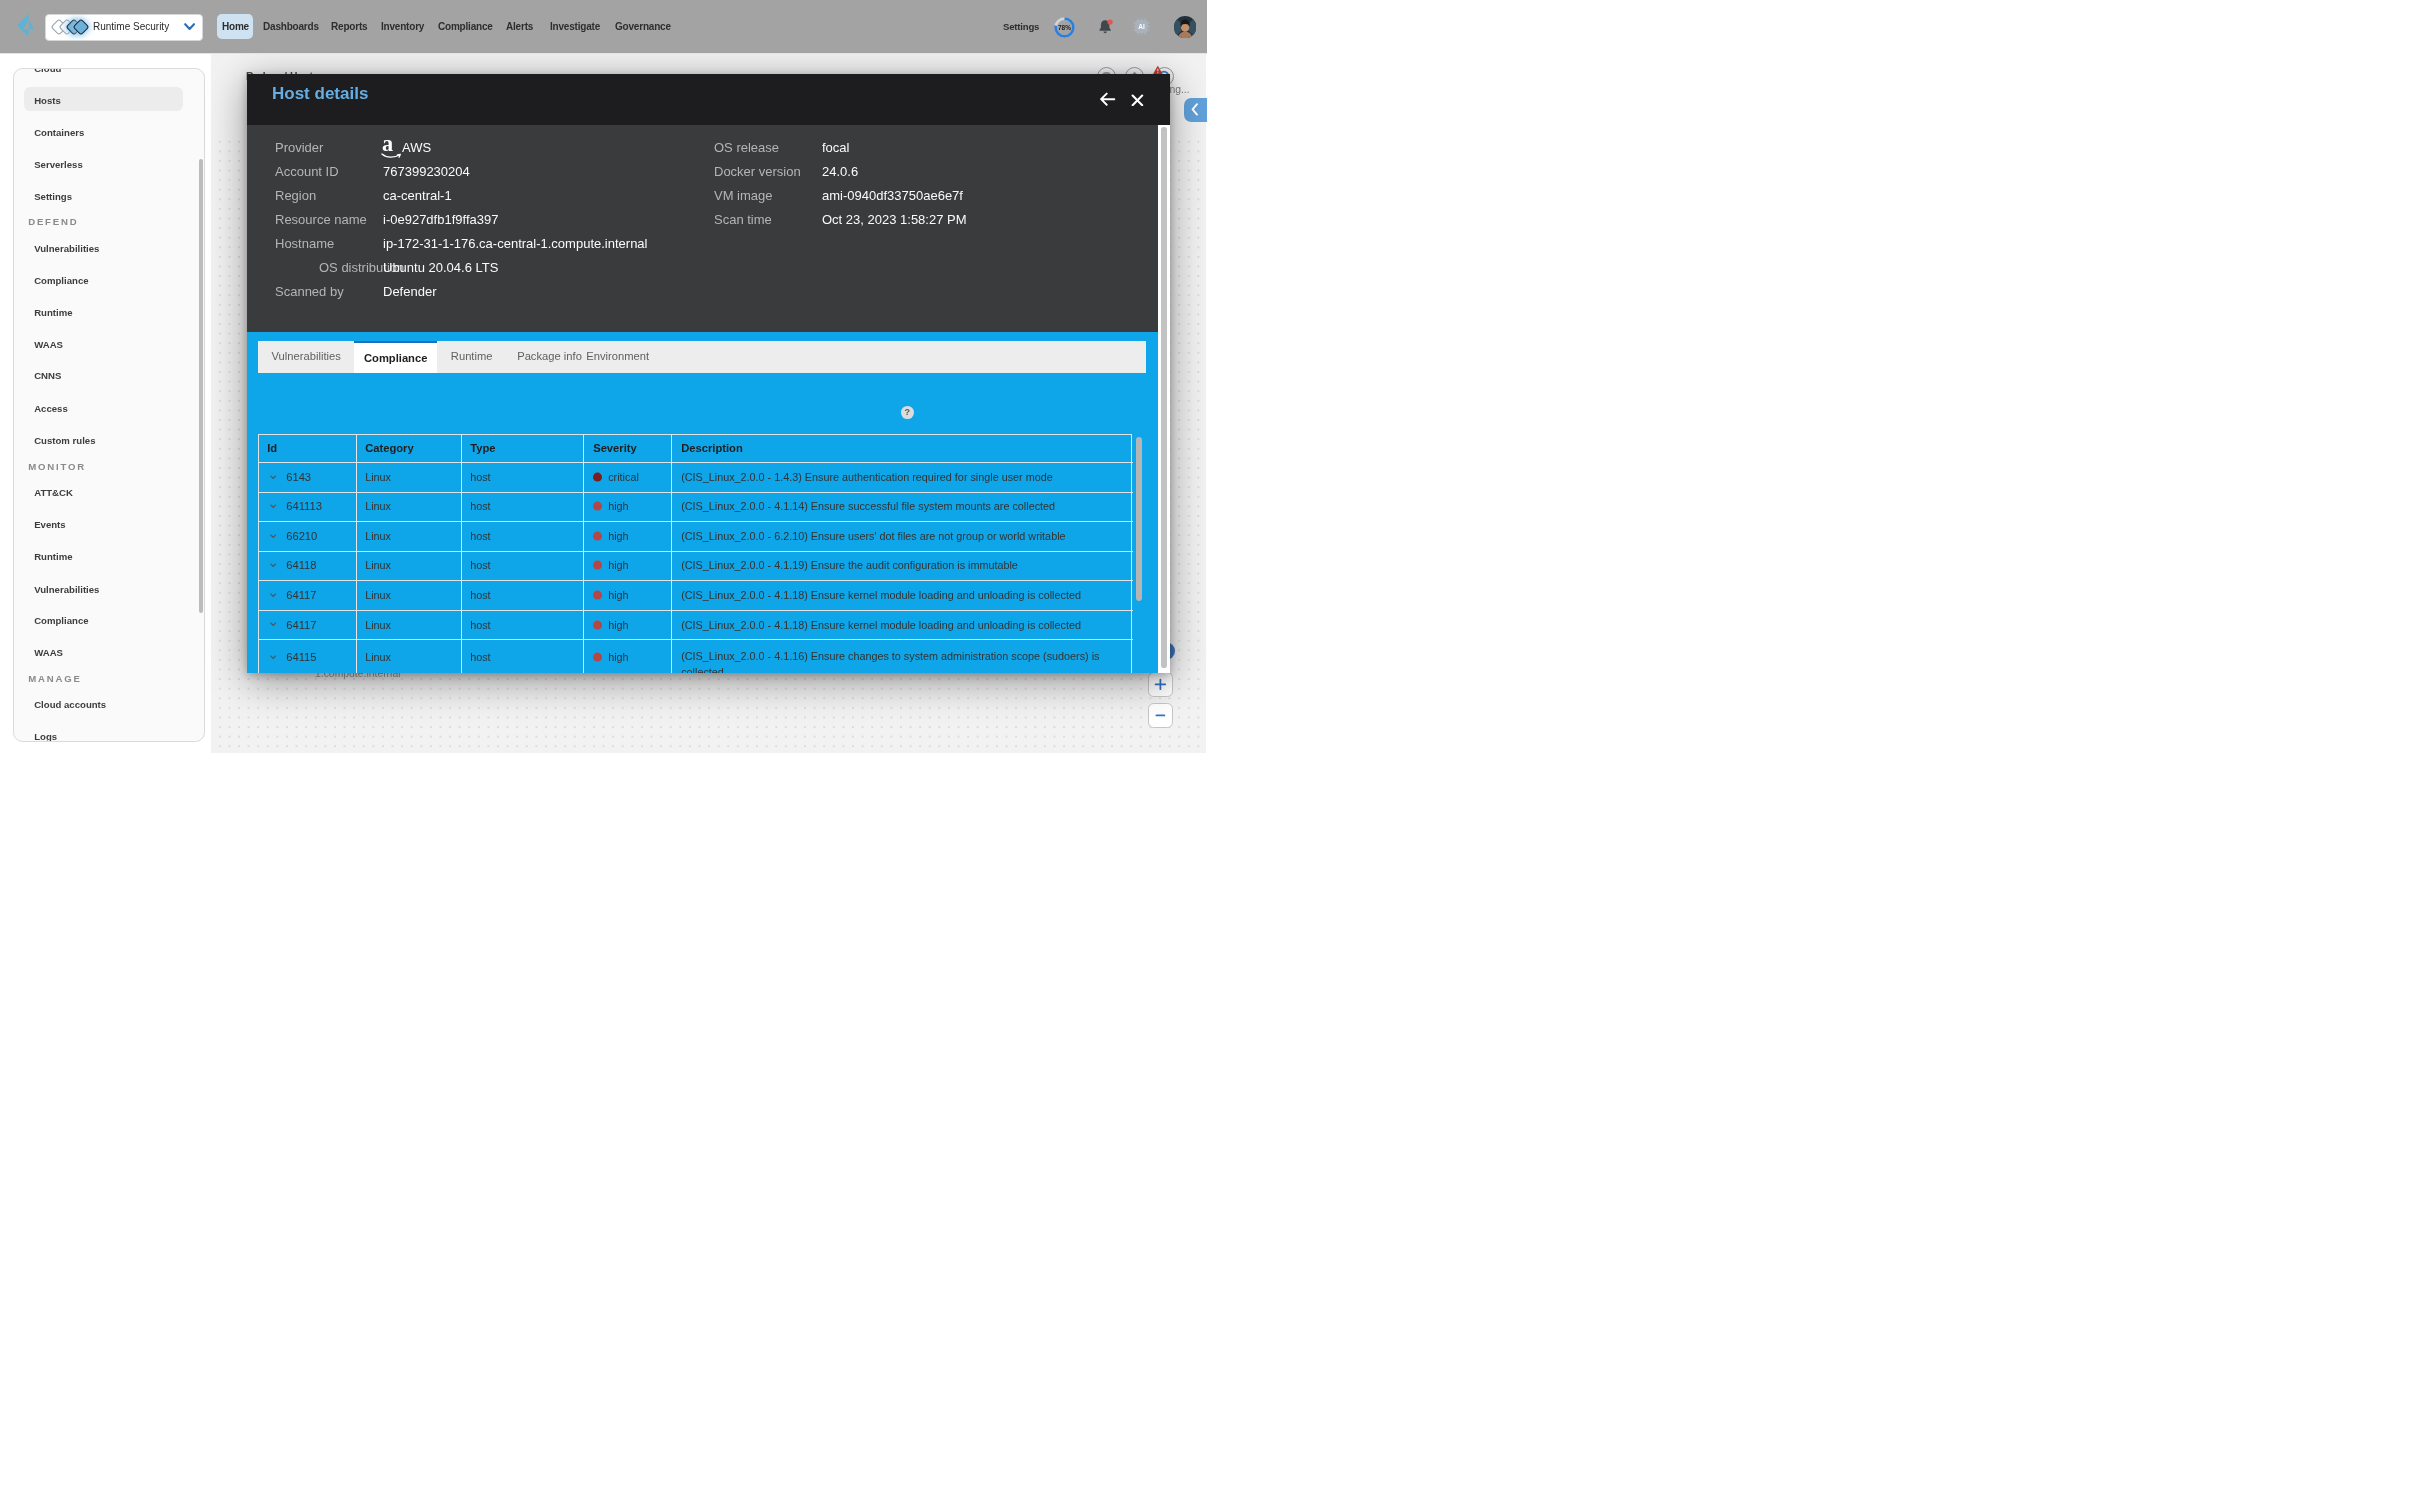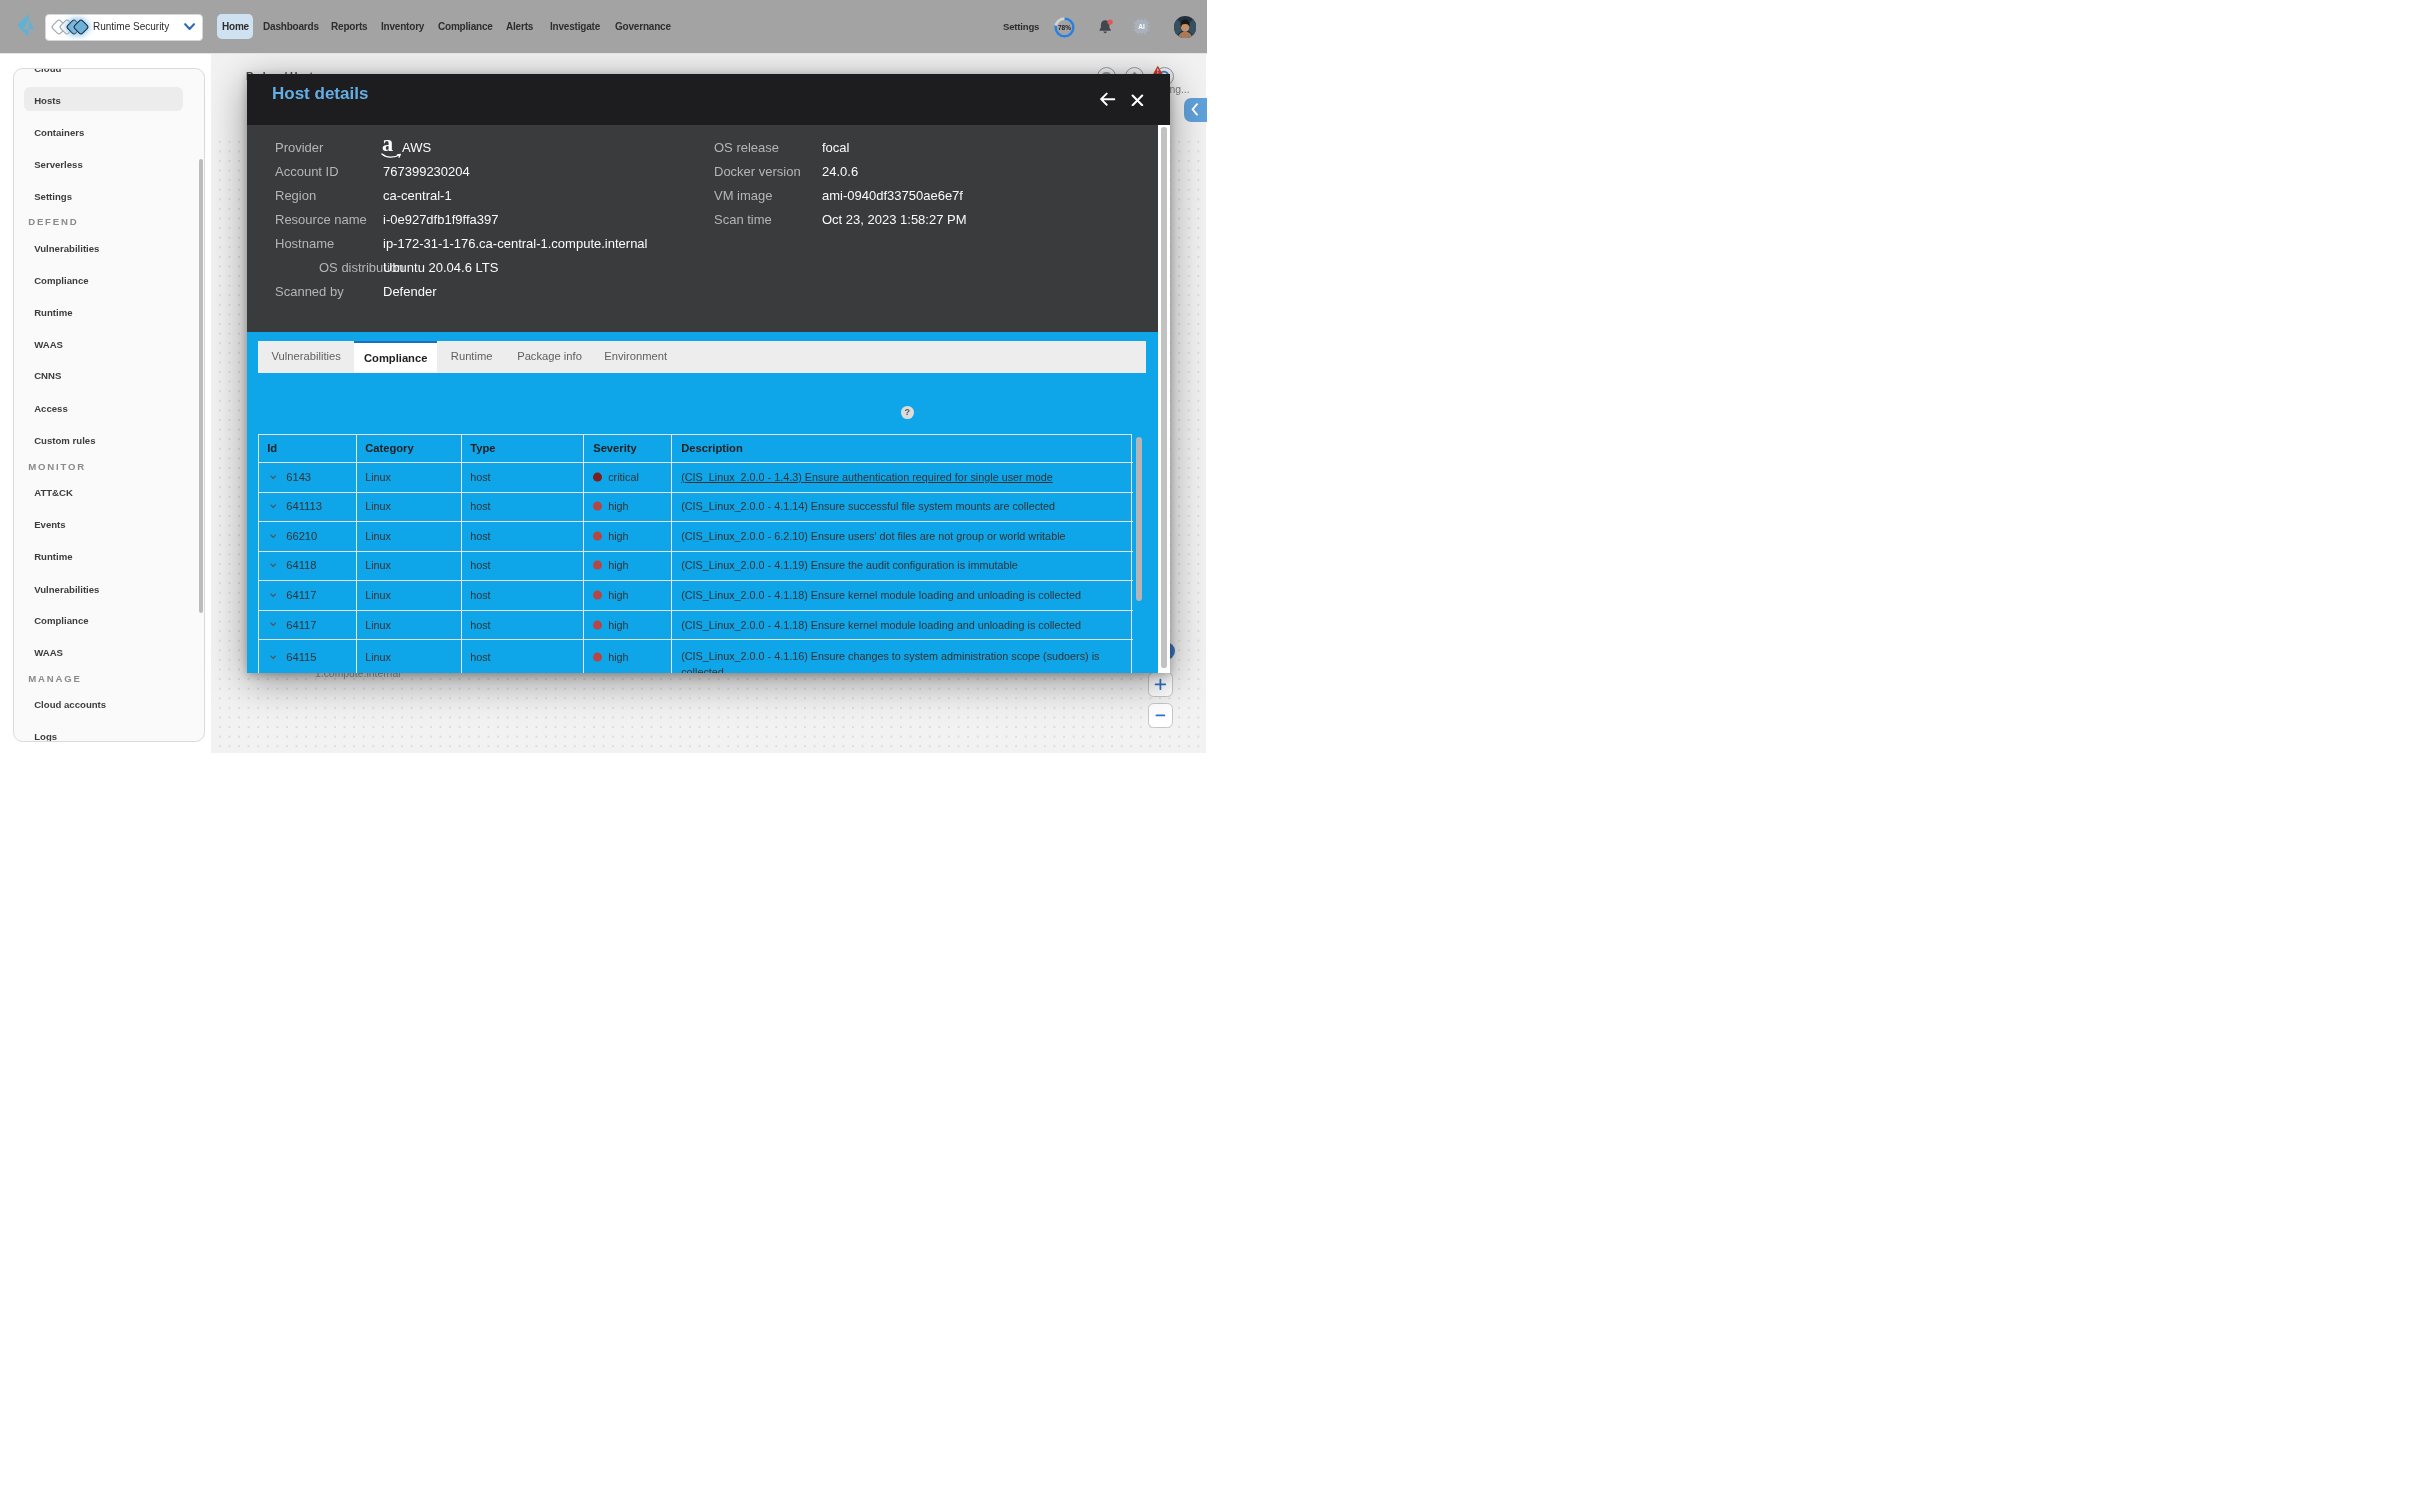--- a/index.html
+++ b/index.html
@@ -245,21 +245,21 @@
       <div class="ivalue" style="left:575px; top:21.5px;">focal</div>
       <div class="ivalue" style="left:575px; top:46px;">24.0.6</div>
       <div class="ivalue" style="left:575px; top:70px;">ami-0940df33750ae6e7f</div>
       <div class="ivalue" style="left:575px; top:94px;">Oct 23, 2023 1:58:27 PM</div>
     </div>
 
     <div id="tabstrip">
       <div class="tab" style="left:0px; width:96px;">Vulnerabilities</div>
       <div class="tab" style="left:192px; width:43px;">Runtime</div>
       <div class="tab" style="left:259px; width:62px;">Package info</div>
-      <div class="tab" style="left:346px; width:63px;">Environment</div>
+      <div class="tab" style="left:328px; width:63px;">Environment</div>
       <div id="activetab">Compliance</div>
     </div>
 
     <div id="qmark">?</div>
 
     <div id="tbl">
       <div class="vline" style="left:97px;"></div>
       <div class="vline" style="left:202px;"></div>
       <div class="vline" style="left:324px;"></div>
       <div class="vline" style="left:412px;"></div>
@@ -277,21 +277,21 @@
       <div class="th" style="left:422px;">Description</div>
 
       <svg class="chev" style="left:10.8px; top:39px;" viewBox="0 0 8 8">
           <path d="M1 2.5 L4 5.5 L7 2.5" fill="none" stroke="#555" stroke-width="1.4" stroke-linecap="round"></path>
         </svg>
       <div class="td" style="left:27px; top:42px; font-size:11.2px;">6143</div>
       <div class="td" style="left:106px; top:42px;">Linux</div>
       <div class="td" style="left:211px; top:42px;">host</div>
       <div class="sevdot" style="left:334px; top:42px; background:#7c1e1e;"></div>
       <div class="td" style="left:349px; top:42px;">critical</div>
-      <div class="td" style="left:422px; top:42px;text-decoration:underline;">(CIS_Linux_2.0.0 - 1.4.3) Ensure authentication required for single user mode</div>
+      <div class="td" style="left:422px; top:42px;">(CIS_Linux_2.0.0 - 1.4.3) Ensure authentication required for single user mode</div>
 
       <svg class="chev" style="left:10.8px; top:68px;" viewBox="0 0 8 8">
           <path d="M1 2.5 L4 5.5 L7 2.5" fill="none" stroke="#555" stroke-width="1.4" stroke-linecap="round"></path>
         </svg>
       <div class="td" style="left:27px; top:71px; font-size:11.2px;">641113</div>
       <div class="td" style="left:106px; top:71px;">Linux</div>
       <div class="td" style="left:211px; top:71px;">host</div>
       <div class="sevdot" style="left:334px; top:71px; background:#b64646;"></div>
       <div class="td" style="left:349px; top:71px;">high</div>
       <div class="td" style="left:422px; top:71px;">(CIS_Linux_2.0.0 - 4.1.14) Ensure successful file system mounts are collected</div>

